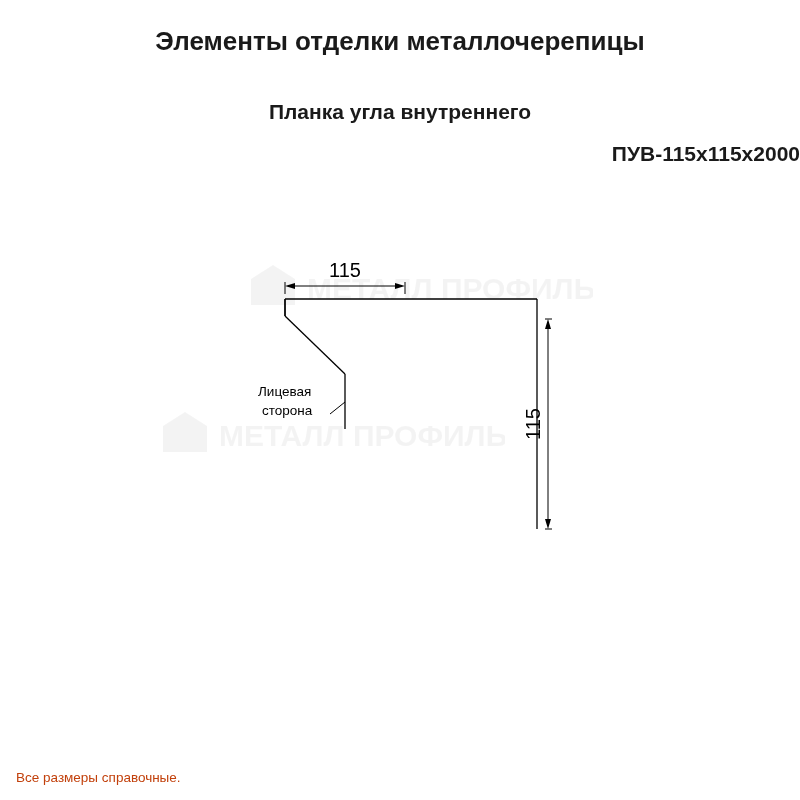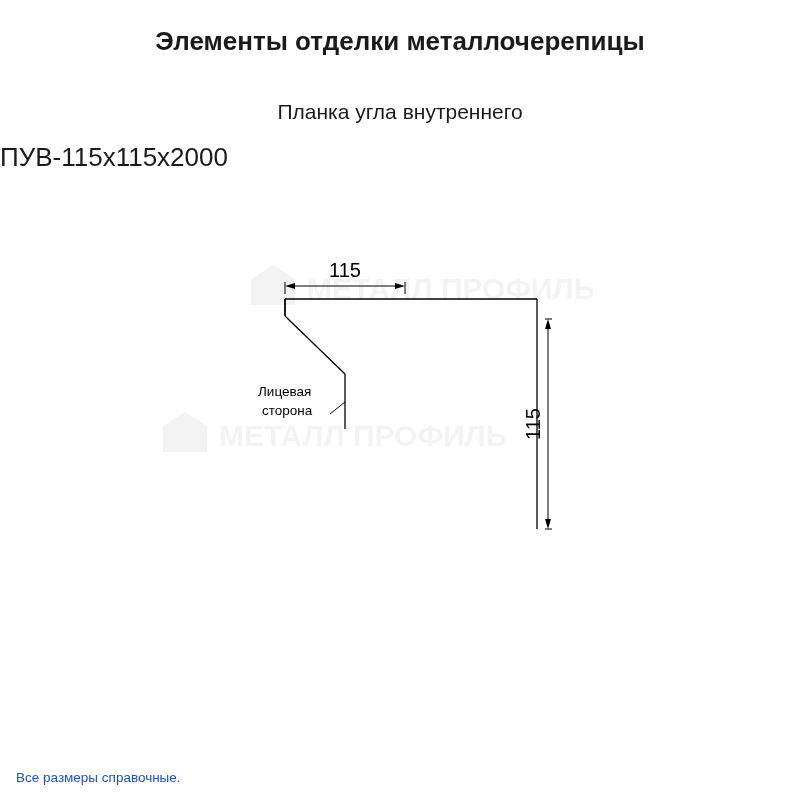--- a/index.html
+++ b/index.html
@@ -30,30 +30,30 @@
     font-weight: bold;
     letter-spacing: 0px;
   }
   .subtitle {
     position: absolute;
     top: 100px;
     left: 0;
     width: 800px;
     text-align: center;
     font-size: 21px;
-    font-weight: normal;
+    font-weight: bold;
   }
   .subtitle2 {
     position: absolute;
     top: 142px;
     left: 0;
     width: 800px;
-    text-align: left;
-    font-size: 26px;
-    font-weight: normal;
+    text-align: right;
+    font-size: 21px;
+    font-weight: bold;
   }
   .drawing {
     position: absolute;
     left: 0;
     top: 174px;
     width: 800px;
     height: 480px;
   }
   .watermark {
     position: absolute;
@@ -62,21 +62,21 @@
     opacity: 0.5;
   }
   .wm1 { left: 243px; top: 253px; }
   .wm2 { left: 155px; top: 400px; }
   .footnotes {
     position: absolute;
     left: 16px;
     bottom: 12px;
     font-size: 13.5px;
     line-height: 20px;
-    color: #1d4ed8;
+    color: #c2410c;
   }
   .footnote-line { white-space: nowrap; }
   .dim-label {
     font-size: 20px;
     fill: #000;
     font-family: "Liberation Sans", sans-serif;
   }
   .face-label {
     font-size: 13.5px;
     fill: #000;

